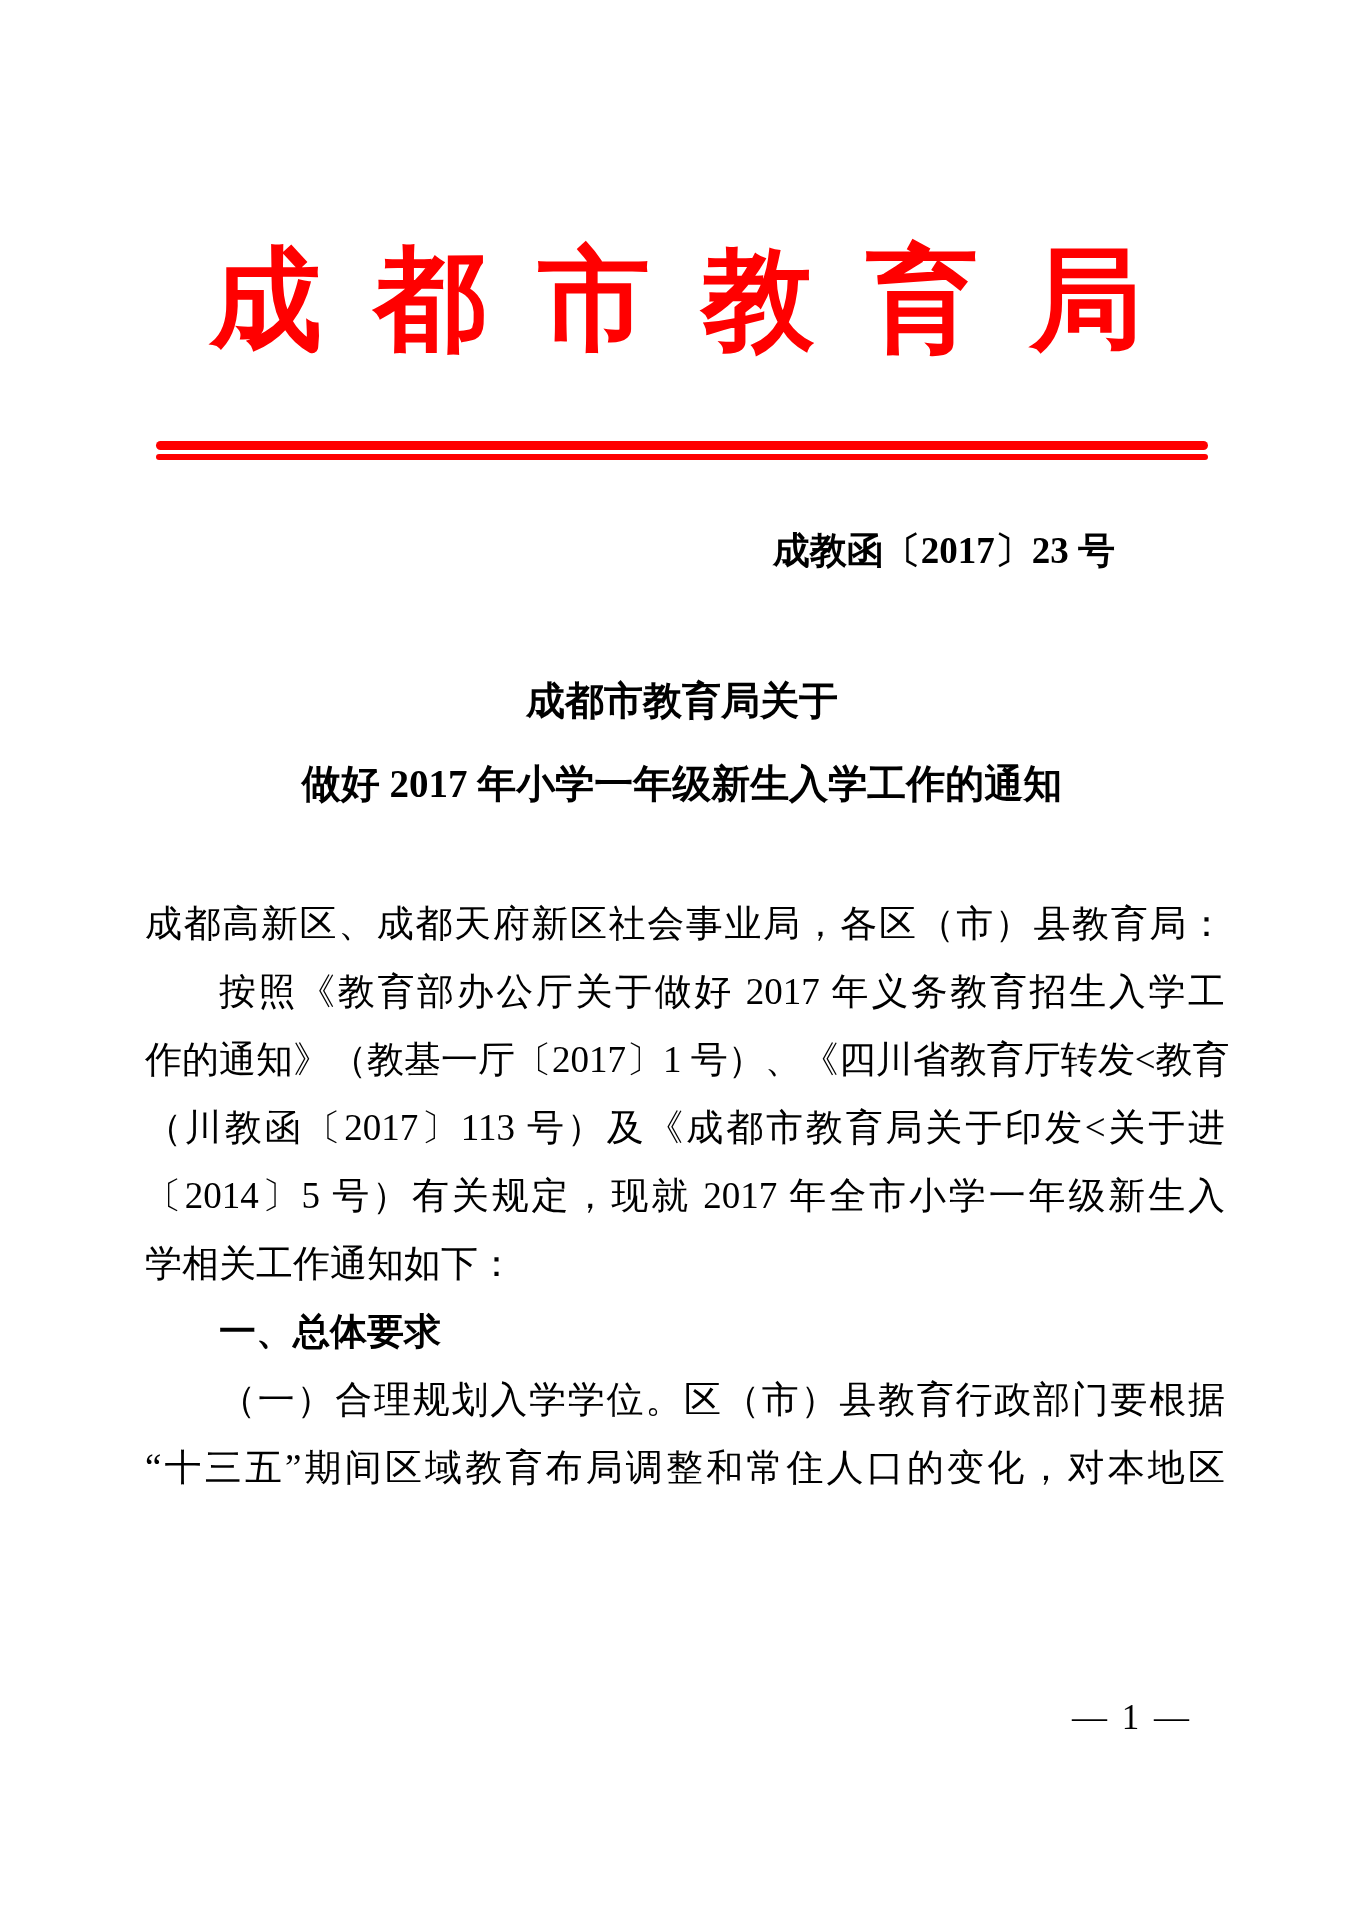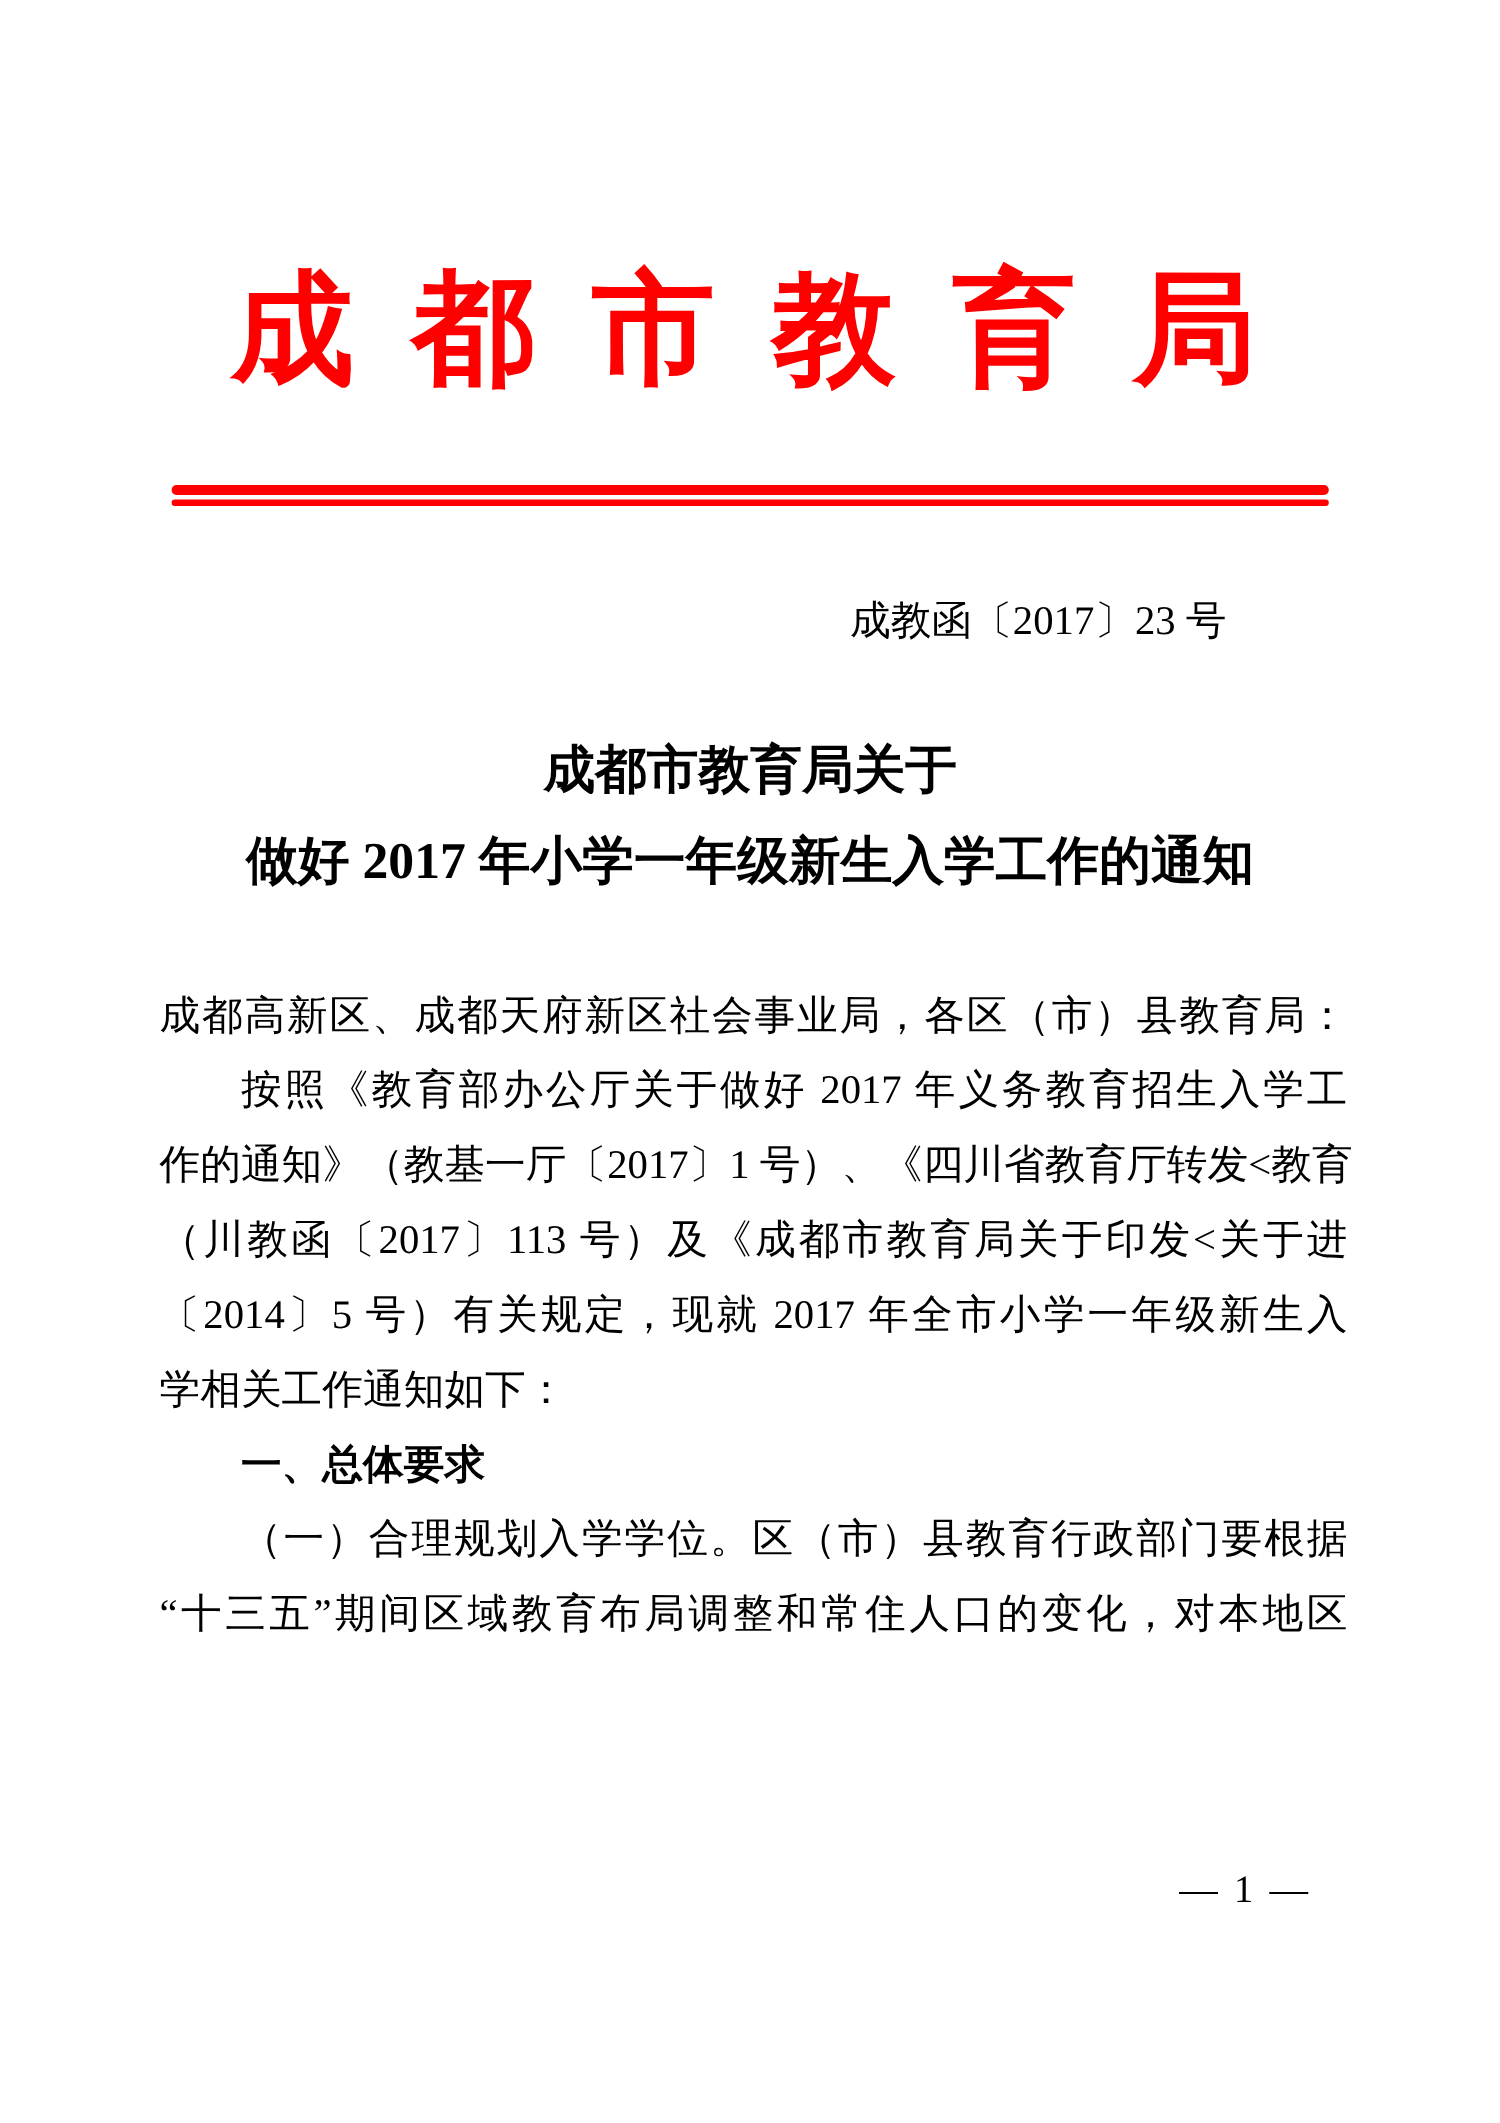--- a/index.html
+++ b/index.html
@@ -31,36 +31,37 @@
   }
 
   
   .rule { position: absolute; left: 156px; width: 1052px; background: var(--accent); }
   .rule-thick { top: 441px; height: 9px; }
   .rule-thin  { top: 454px; height: 6px; }
 
   
   .doc-number {
     position: absolute;
-    top: 543px;
+    top: 529px;
     right: 249px;
     font-size: 37px;
     line-height: 44px;
     white-space: nowrap;
+    font-weight: bold;
   }
 
   
   .title-block {
     position: absolute;
     top: 659px;
     left: 0;
     width: 100%;
     text-align: center;
     font-weight: bold;
-    font-size: 47px;
+    font-size: 39px;
     line-height: 83px;
     white-space: nowrap;
   }
 
   
   .body-block {
     position: absolute;
     top: 890px;
     left: 145px;
     width: 1080px;

